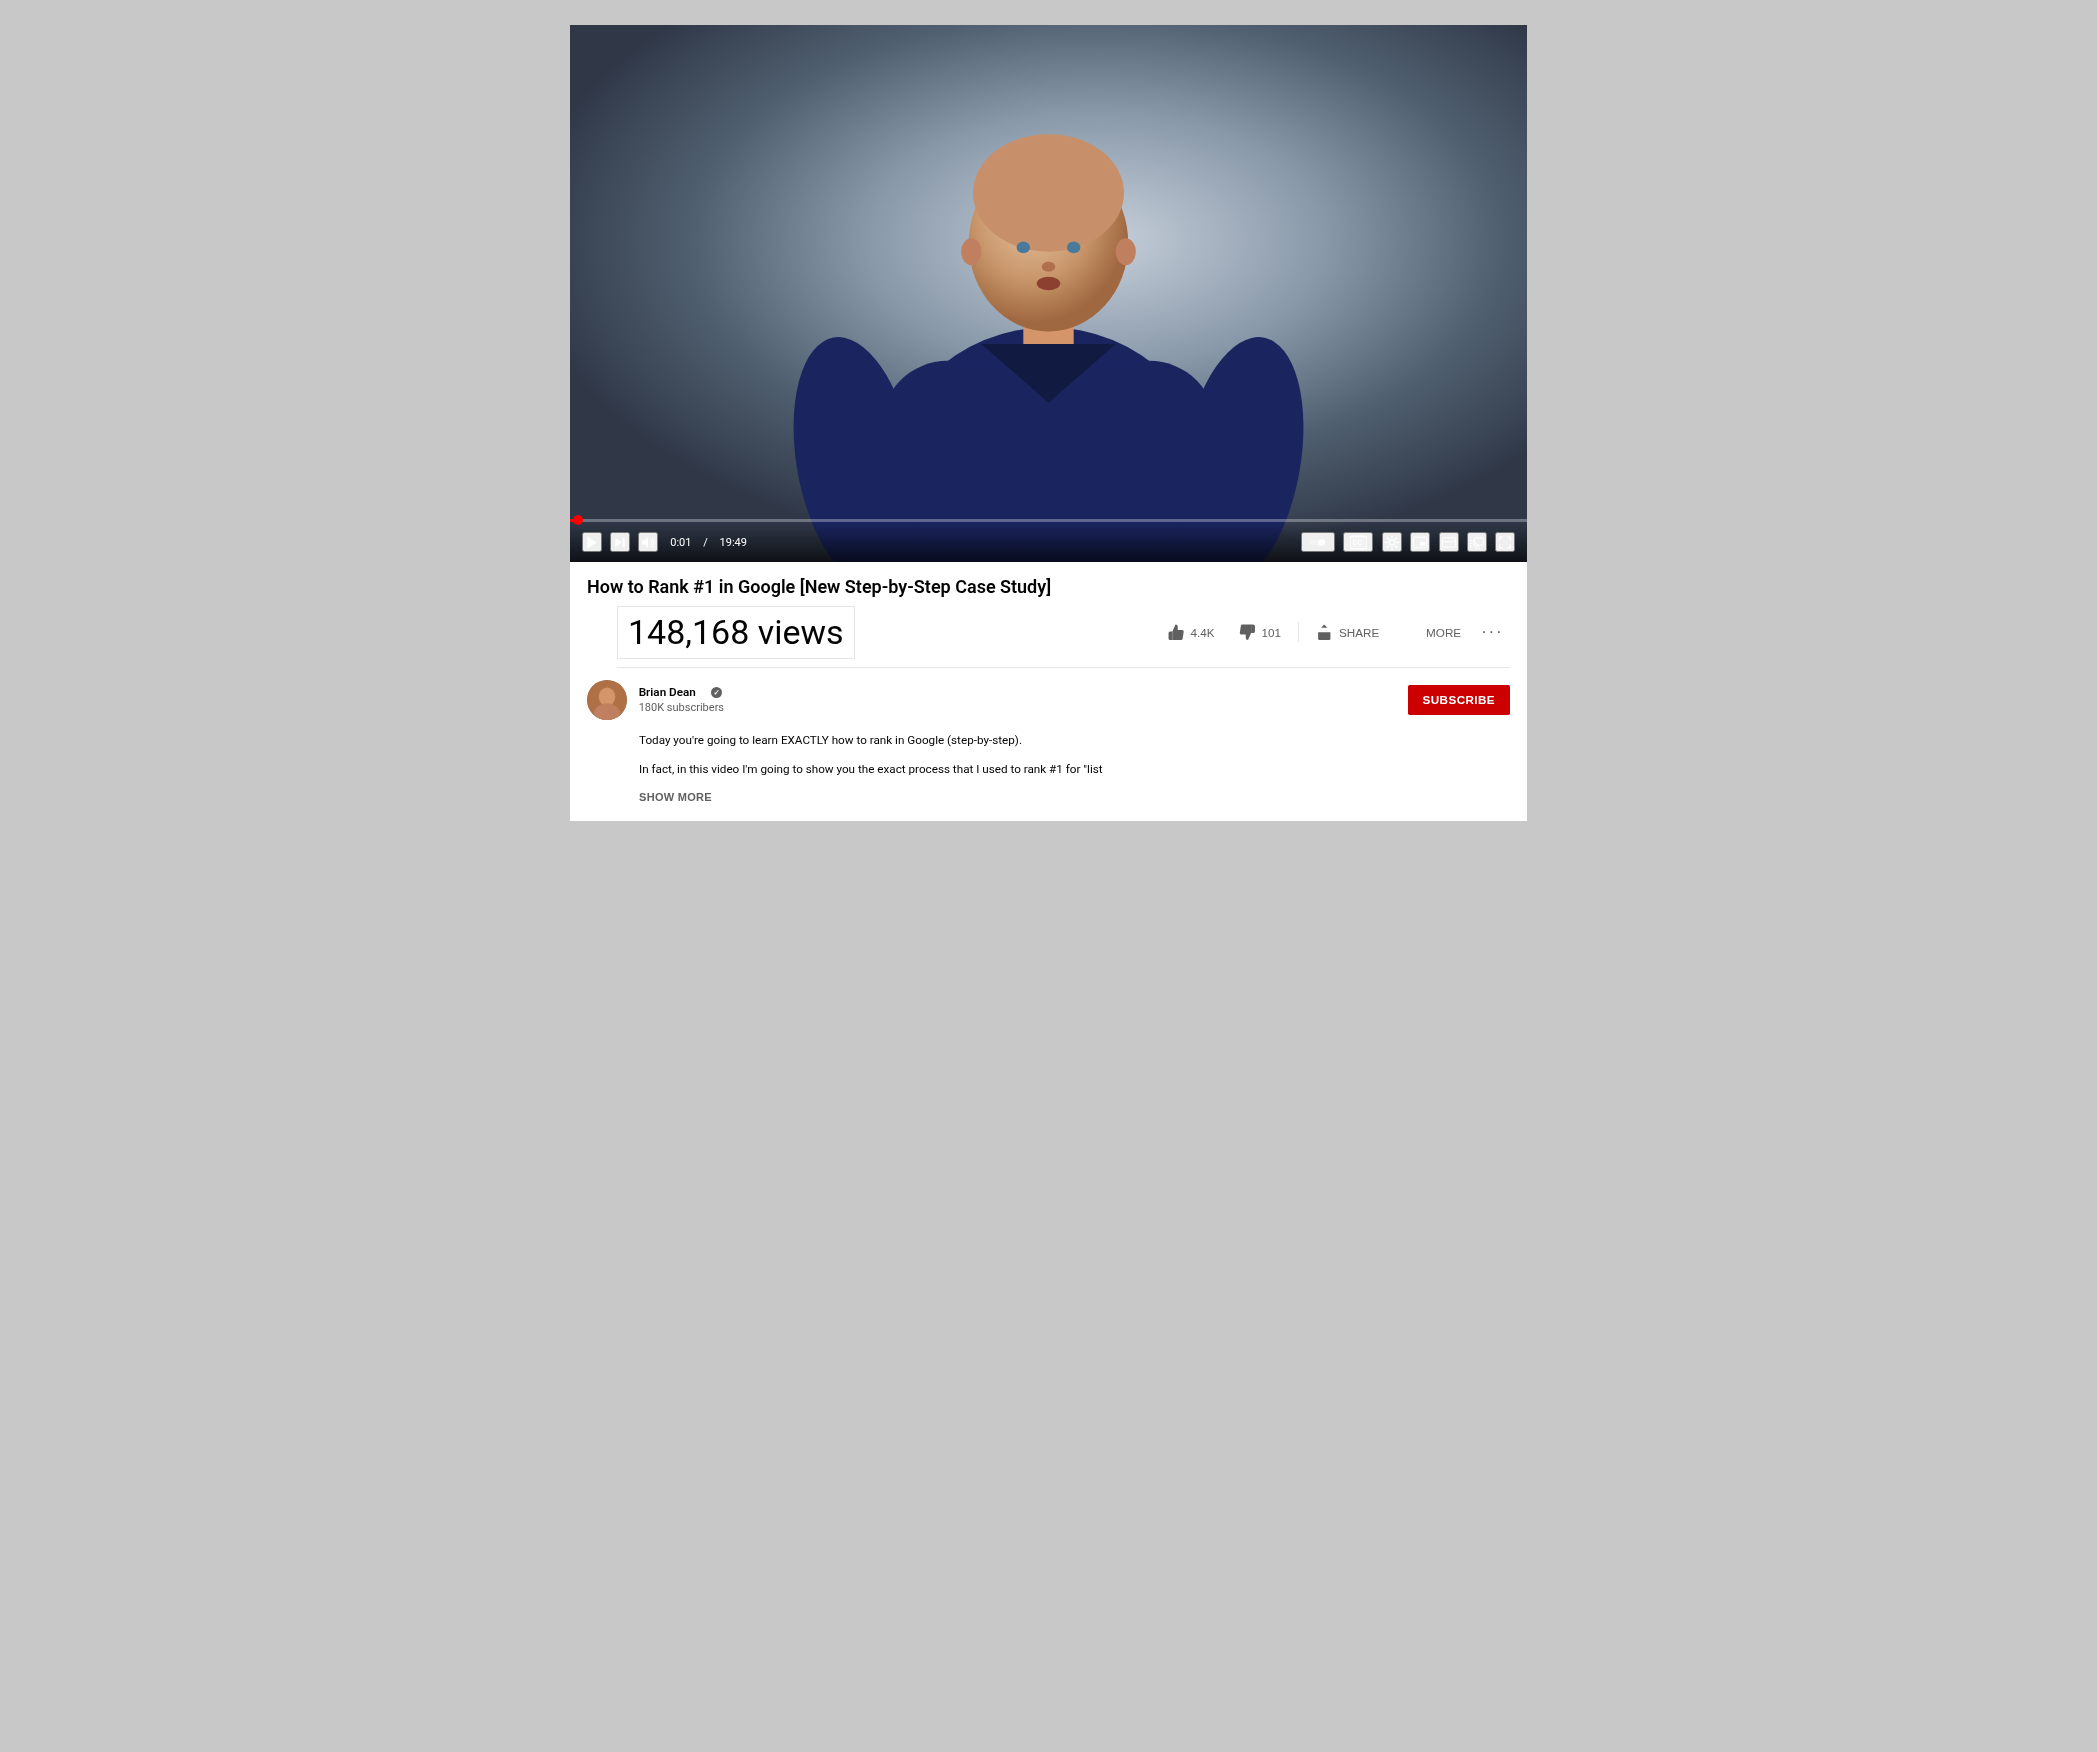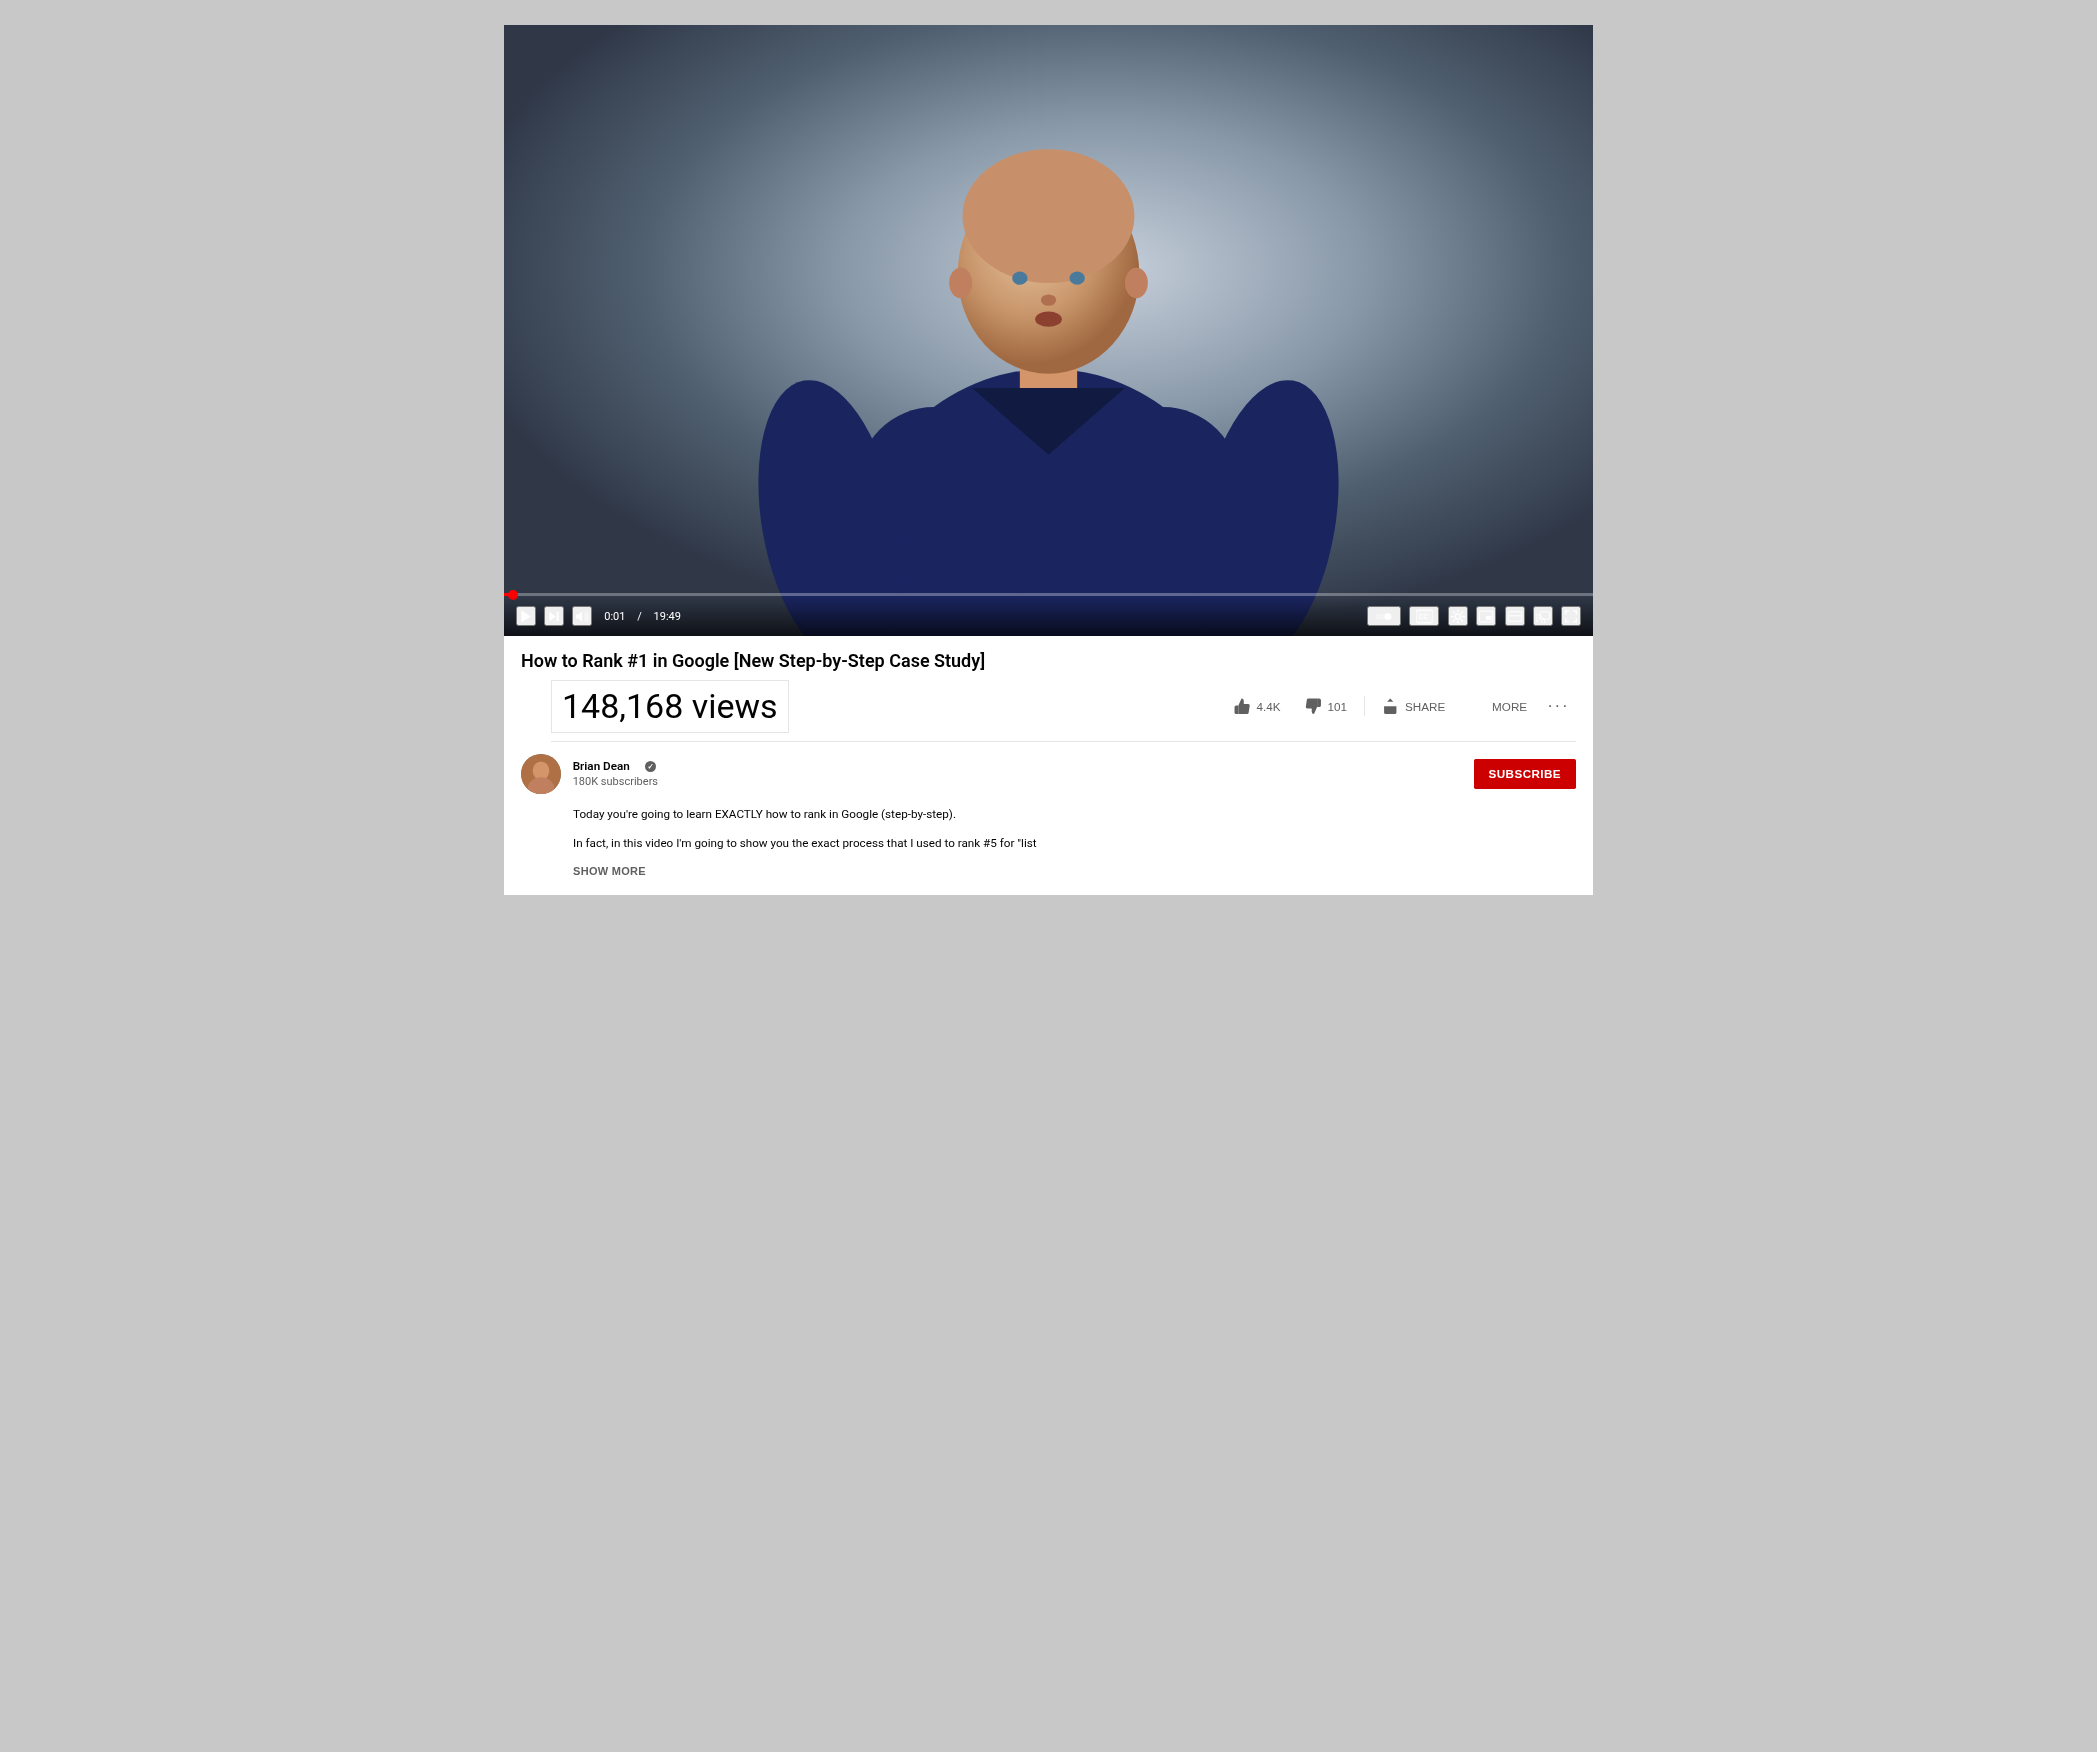--- a/index.html
+++ b/index.html
@@ -8,21 +8,21 @@
       background: #c8c8c8;
       font-family: 'Roboto', Arial, sans-serif;
       display: flex;
       justify-content: center;
       align-items: flex-start;
       min-height: 100vh;
       padding: 25px 17px;
     }
 
     .youtube-container {
-      width: 1089px;
+      width: 957px;
       background: #737373;
     }
 
     
     .video-player {
       position: relative;
       width: 100%;
       background: #1a1a2e;
       aspect-ratio: 1140/640;
       overflow: hidden;
@@ -482,18 +482,18 @@
         <span>Brian Dean</span>
         <span class="verified-icon"></span>
       </div>
       <div class="subscriber-count">180K subscribers</div>
     </div>
     <button class="subscribe-btn">SUBSCRIBE</button>
   </div>
 
   <div class="description-area">
     <p class="desc-text">Today you're going to learn EXACTLY how to rank in Google (step-by-step).</p>
-    <p class="desc-text">In fact, in this video I'm going to show you the exact process that I used to rank #5 for "list</p>
+    <p class="desc-text">In fact, in this video I'm going to show you the exact process that I used to rank #1 for "list</p>
     <button class="show-more-btn">SHOW MORE</button>
   </div>
 
 </div>
 
 
 </body></html>

